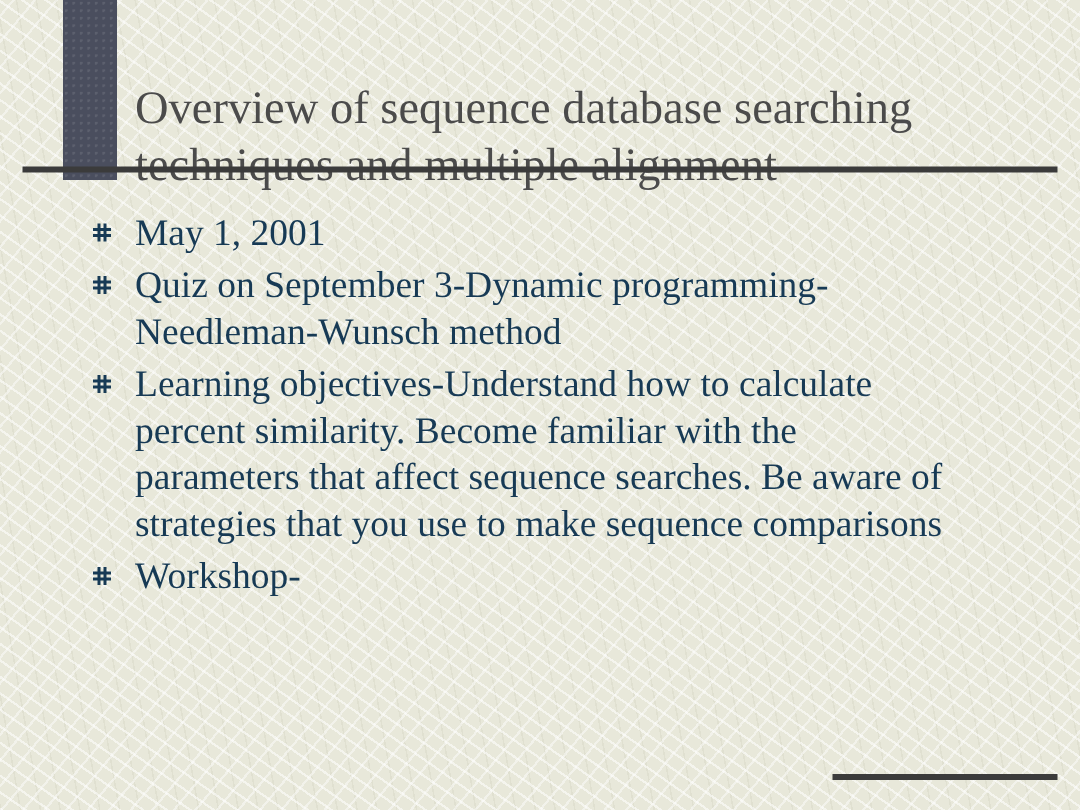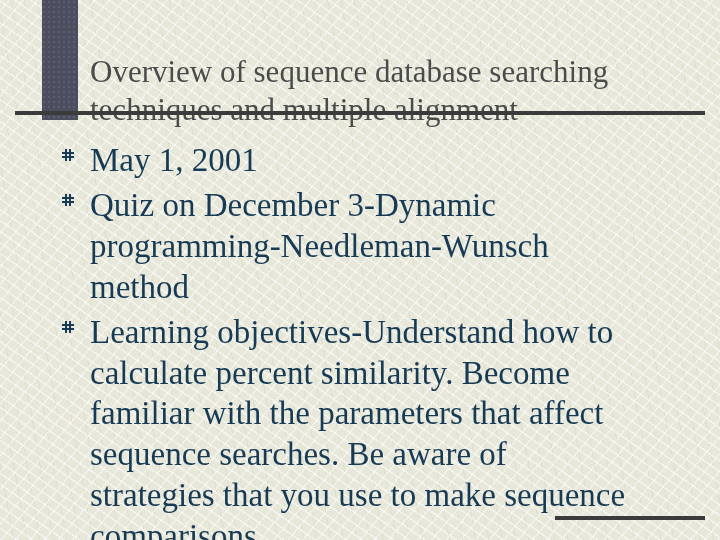--- a/index.html
+++ b/index.html
@@ -68,21 +68,21 @@
   .body {
     position: absolute;
     left: 60px;
     top: 140px;
     width: 570px;
   }
   .item {
     display: flex;
     align-items: flex-start;
     color: #173a55;
-    font-size: 33px;
+    font-size: 25px;
     line-height: 1.24;
     margin-bottom: 4px;
   }
   .bullet {
     flex: 0 0 auto;
     width: 16px;
     height: 16px;
     margin-top: 7px;
     margin-right: 14px;
     display: inline-block;
@@ -116,32 +116,43 @@
 
     <div class="item">
       <span class="bullet">
         <svg viewBox="0 0 16 16" width="16" height="16">
           <rect x="2" y="5" width="12" height="2" fill="#173a55"></rect>
           <rect x="2" y="9" width="12" height="2" fill="#173a55"></rect>
           <rect x="5" y="2" width="2" height="12" fill="#173a55"></rect>
           <rect x="9" y="2" width="2" height="12" fill="#173a55"></rect>
         </svg>
       </span>
-      <span class="text">Quiz on December 3-Dynamic programming-Needleman-Wunsch method</span>
+      <span class="text">Quiz on September 3-Dynamic programming-Needleman-Wunsch method</span>
     </div>
 
     <div class="item">
       <span class="bullet">
         <svg viewBox="0 0 16 16" width="16" height="16">
           <rect x="2" y="5" width="12" height="2" fill="#173a55"></rect>
           <rect x="2" y="9" width="12" height="2" fill="#173a55"></rect>
           <rect x="5" y="2" width="2" height="12" fill="#173a55"></rect>
           <rect x="9" y="2" width="2" height="12" fill="#173a55"></rect>
         </svg>
       </span>
       <span class="text">Learning objectives-Understand how to calculate percent similarity.  Become familiar with the parameters that affect sequence searches. Be aware of strategies that you use to make sequence comparisons</span>
     </div>
 
+    <div class="item">
+      <span class="bullet">
+        <svg viewBox="0 0 16 16" width="16" height="16">
+          <rect x="2" y="5" width="12" height="2" fill="#173a55"></rect>
+          <rect x="2" y="9" width="12" height="2" fill="#173a55"></rect>
+          <rect x="5" y="2" width="2" height="12" fill="#173a55"></rect>
+          <rect x="9" y="2" width="2" height="12" fill="#173a55"></rect>
+        </svg>
+      </span>
+      <span class="text">Workshop-</span>
+    </div>
 
   </div>
 
   <div class="rule-bottom"></div>
 </div>
 
 </body></html>

